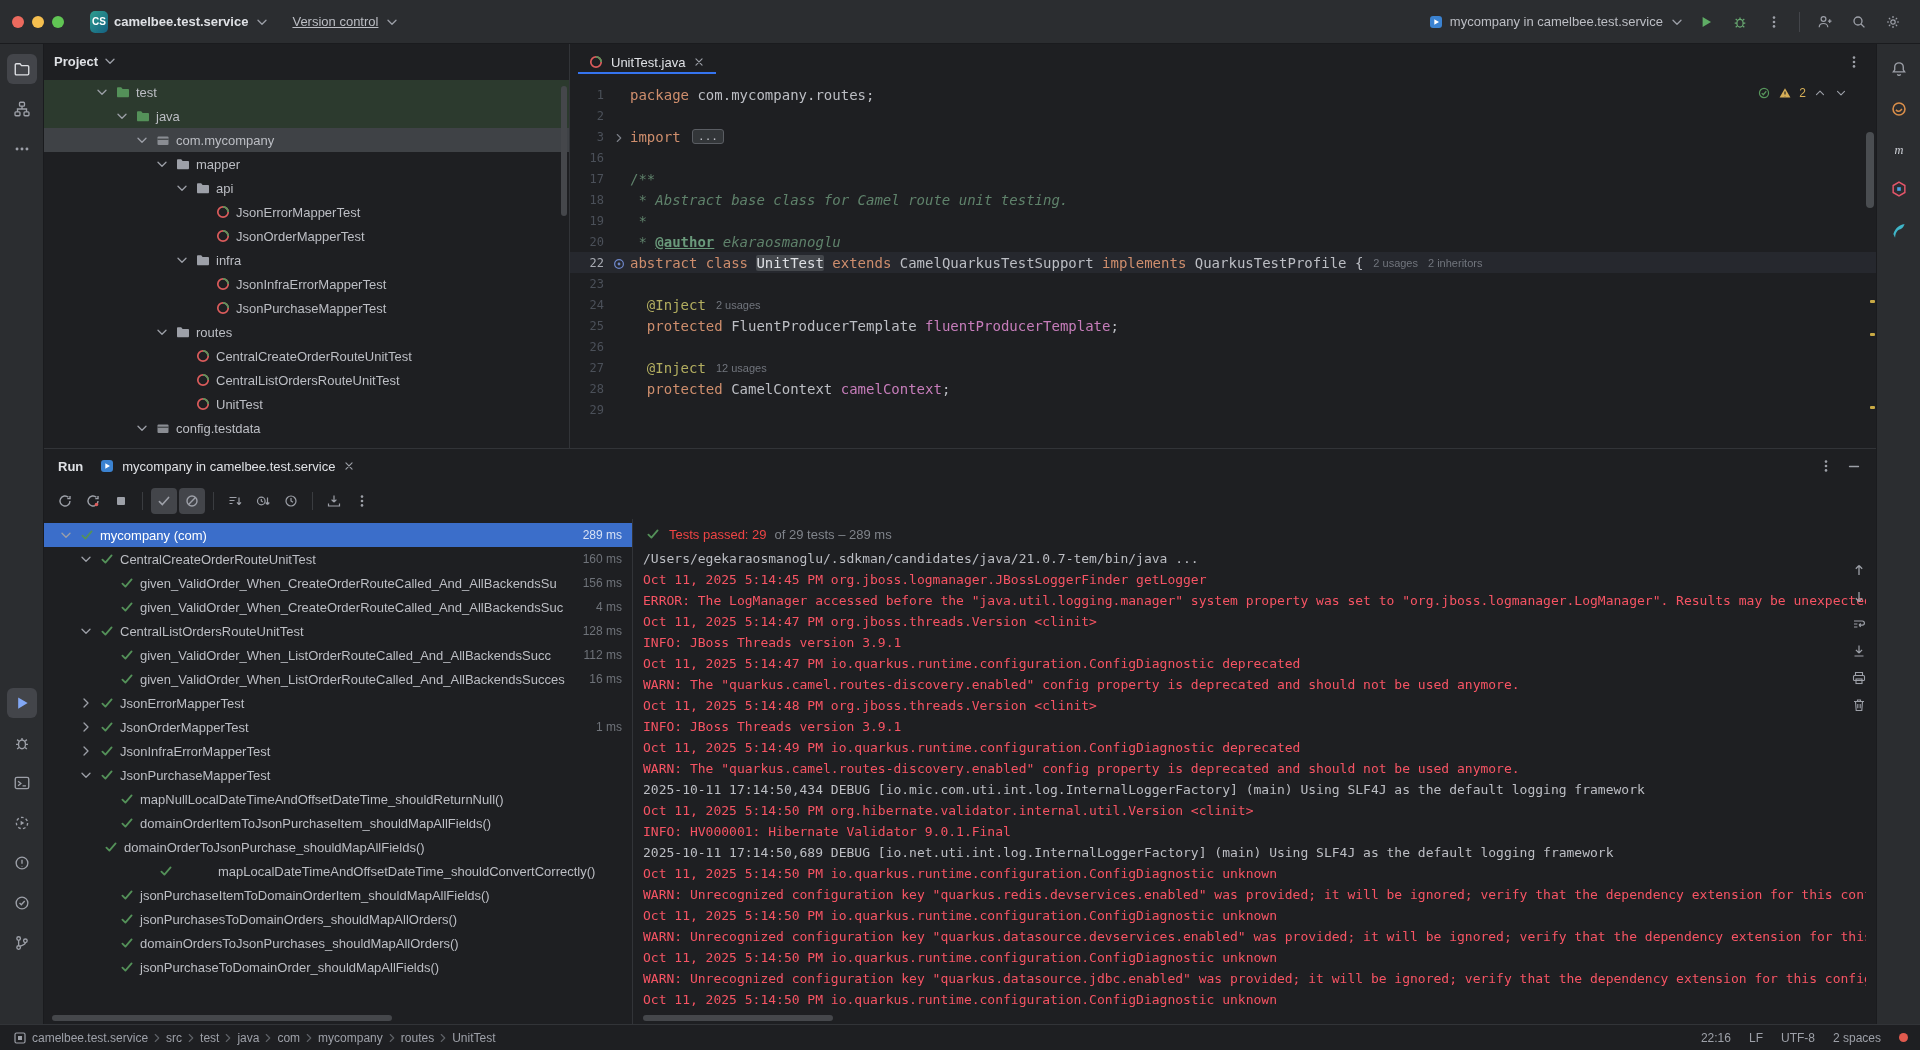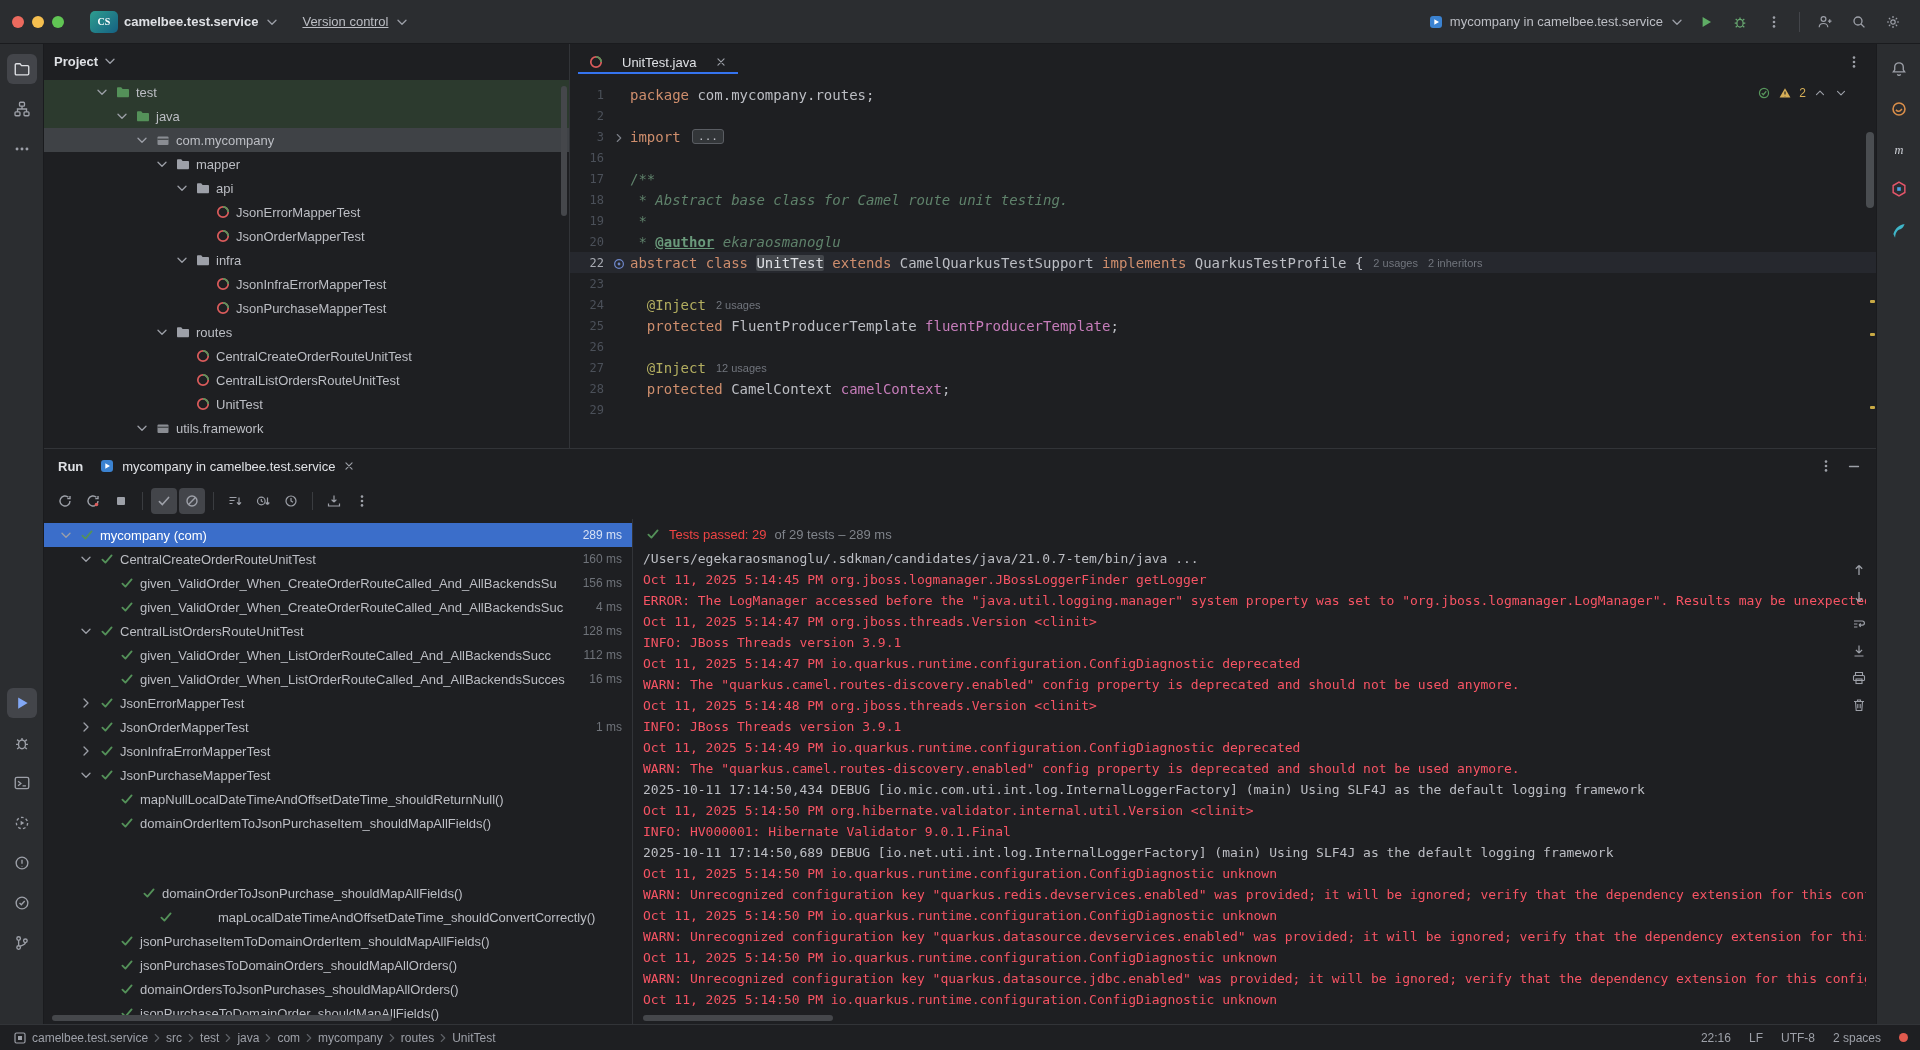--- a/index.html
+++ b/index.html
@@ -13,22 +13,22 @@
 .c-dim{color:#5f6368;}
 
 #app{display:flex;flex-direction:column;height:1050px;}
 
 
 #titlebar{height:44px;background:#2b2d30;border-bottom:1px solid #1a1b1e;display:flex;align-items:center;flex:none;}
 .traffic{display:flex;gap:8px;padding:0 16px 0 12px;}
 .tl{width:12px;height:12px;border-radius:50%;}
 .tl.r{background:#ec6a5e}.tl.y{background:#f5bf4f}.tl.g{background:#61c554}
 .tb-group{display:flex;align-items:center;gap:6px;margin-left:10px;}
-.cs-logo{width:28px;height:22px;border-radius:5px;background:linear-gradient(135deg,#2e9e8f,#156082);
-  color:#fff;font-size:10px;font-weight:bold;display:flex;align-items:center;justify-content:center;font-family:Liberation Serif, serif;}
+.cs-logo{width:18px;height:22px;border-radius:5px;background:linear-gradient(135deg,#2e9e8f,#156082);
+  color:#fff;font-size:10px;font-weight:bold;display:flex;align-items:center;justify-content:center;}
 .tb-label{color:#dfe1e5;font-weight:600;}
 .tb-label2{color:#bcbec4;}
 #tb-right{margin-left:auto;display:flex;align-items:center;gap:8px;padding-right:14px;color:#9da0a8;}
 .tb-btn{width:26px;height:26px;border-radius:4px;display:flex;align-items:center;justify-content:center;}
 .tb-vsep{width:1px;height:20px;background:#43454a;margin:0 4px;}
 
 
 #main{flex:1;display:flex;min-height:0;}
 #left-stripe,#right-stripe{width:44px;background:#2b2d30;display:flex;flex-direction:column;align-items:center;flex:none;padding:10px 0;}
 #left-stripe{border-right:1px solid #1a1b1e;padding-bottom:56px;}
@@ -49,21 +49,21 @@
 .chev-slot{width:16px;height:16px;flex:none;display:inline-flex;color:#9da0a8;}
 .chev-slot svg{width:16px;height:16px;}
 .tree-label{color:#bcbec4;}
 .row-green{background:#2c3a2e;}
 .row-selected{background:#3f4246;}
 .pp-scrollbar{position:absolute;right:2px;top:42px;width:6px;height:130px;border-radius:3px;background:#45474b;}
 
 
 #editor-pane{flex:1;display:flex;flex-direction:column;min-width:0;}
 #editor-tabs{height:36px;flex:none;display:flex;align-items:center;padding-left:8px;}
-.ed-tab{height:24px;display:flex;align-items:center;gap:18px;padding:0 10px;color:#dfe1e5;position:relative;}
+.ed-tab{height:24px;display:flex;align-items:center;gap:7px;padding:0 10px;color:#dfe1e5;position:relative;}
 .ed-tab:after{content:"";position:absolute;left:0;right:0;bottom:0;height:2px;background:#3574f0;}
 .tab-close{color:#9da0a8;width:14px;height:14px;}
 .tabs-more{margin-left:auto;margin-right:14px;color:#9da0a8;}
 #editor-body{flex:1;position:relative;overflow:hidden;font-family:"DejaVu Sans Mono",monospace;font-size:14px;padding-top:4px;}
 .code-line{height:21px;display:flex;align-items:center;white-space:pre;}
 .code-line.caret{background:#26282e;}
 .gut-num{width:38px;flex:none;text-align:right;color:#4b5059;font-size:12px;padding-right:4px;}
 .caret .gut-num{color:#a8abb3;}
 .gut-ico{width:22px;flex:none;display:inline-flex;justify-content:center;color:#7d8089;}
 .gut-ico svg{width:14px;height:14px;margin-top:3px;}
@@ -493,21 +493,21 @@
                   <svg viewBox="0 0 16 16">
                     <path d="M4 6.2l4 4 4-4" stroke="currentColor" fill="none" stroke-width="1.3" stroke-linecap="round" stroke-linejoin="round"></path>
                   </svg>
                 </span>
                 <span class="ico">
                   <svg viewBox="0 0 16 16">
                     <rect x="2.5" y="4.5" width="11" height="8.5" rx="1" fill="#8a8d93"></rect>
                     <path d="M2.5 7.2h11" stroke="#2b2d30" stroke-width="1"></path>
                   </svg>
                 </span>
-                <span class="tree-label">utils.framework</span>
+                <span class="tree-label">config.testdata</span>
               </div>
             </div>
           <div class="pp-scrollbar"></div>
         </div>
 
         <div id="editor-pane">
           <div id="editor-tabs">
             <div class="ed-tab">
               <span class="ico">
                   <svg viewBox="0 0 16 16">
@@ -856,21 +856,21 @@
                 <div class="t-row" style="padding-left: 54px;">
                   <span class="chev-slot"></span>
                   <span class="ico">
                     <svg viewBox="0 0 16 16">
                       <path d="M3.4 8.6l3 3 6.2-7.2" fill="none" stroke="#549159" stroke-width="1.8" stroke-linecap="round" stroke-linejoin="round"></path>
                     </svg>
                   </span>
                   <span class="t-label">domainOrderItemToJsonPurchaseItem_shouldMapAllFields()</span>
                   <span class="time"></span>
                 </div>
-                <div class="t-row" style="padding-left: 76px; margin-top: 46px;">
+                <div class="t-row" style="padding-left: 38px;">
                   <span class="chev-slot"></span>
                   <span class="ico">
                     <svg viewBox="0 0 16 16">
                       <path d="M3.4 8.6l3 3 6.2-7.2" fill="none" stroke="#549159" stroke-width="1.8" stroke-linecap="round" stroke-linejoin="round"></path>
                     </svg>
                   </span>
                   <span class="t-label">domainOrderToJsonPurchase_shouldMapAllFields()</span>
                   <span class="time"></span>
                 </div>
                 <div class="t-row" style="padding-left: 54px; gap: 44px;">

